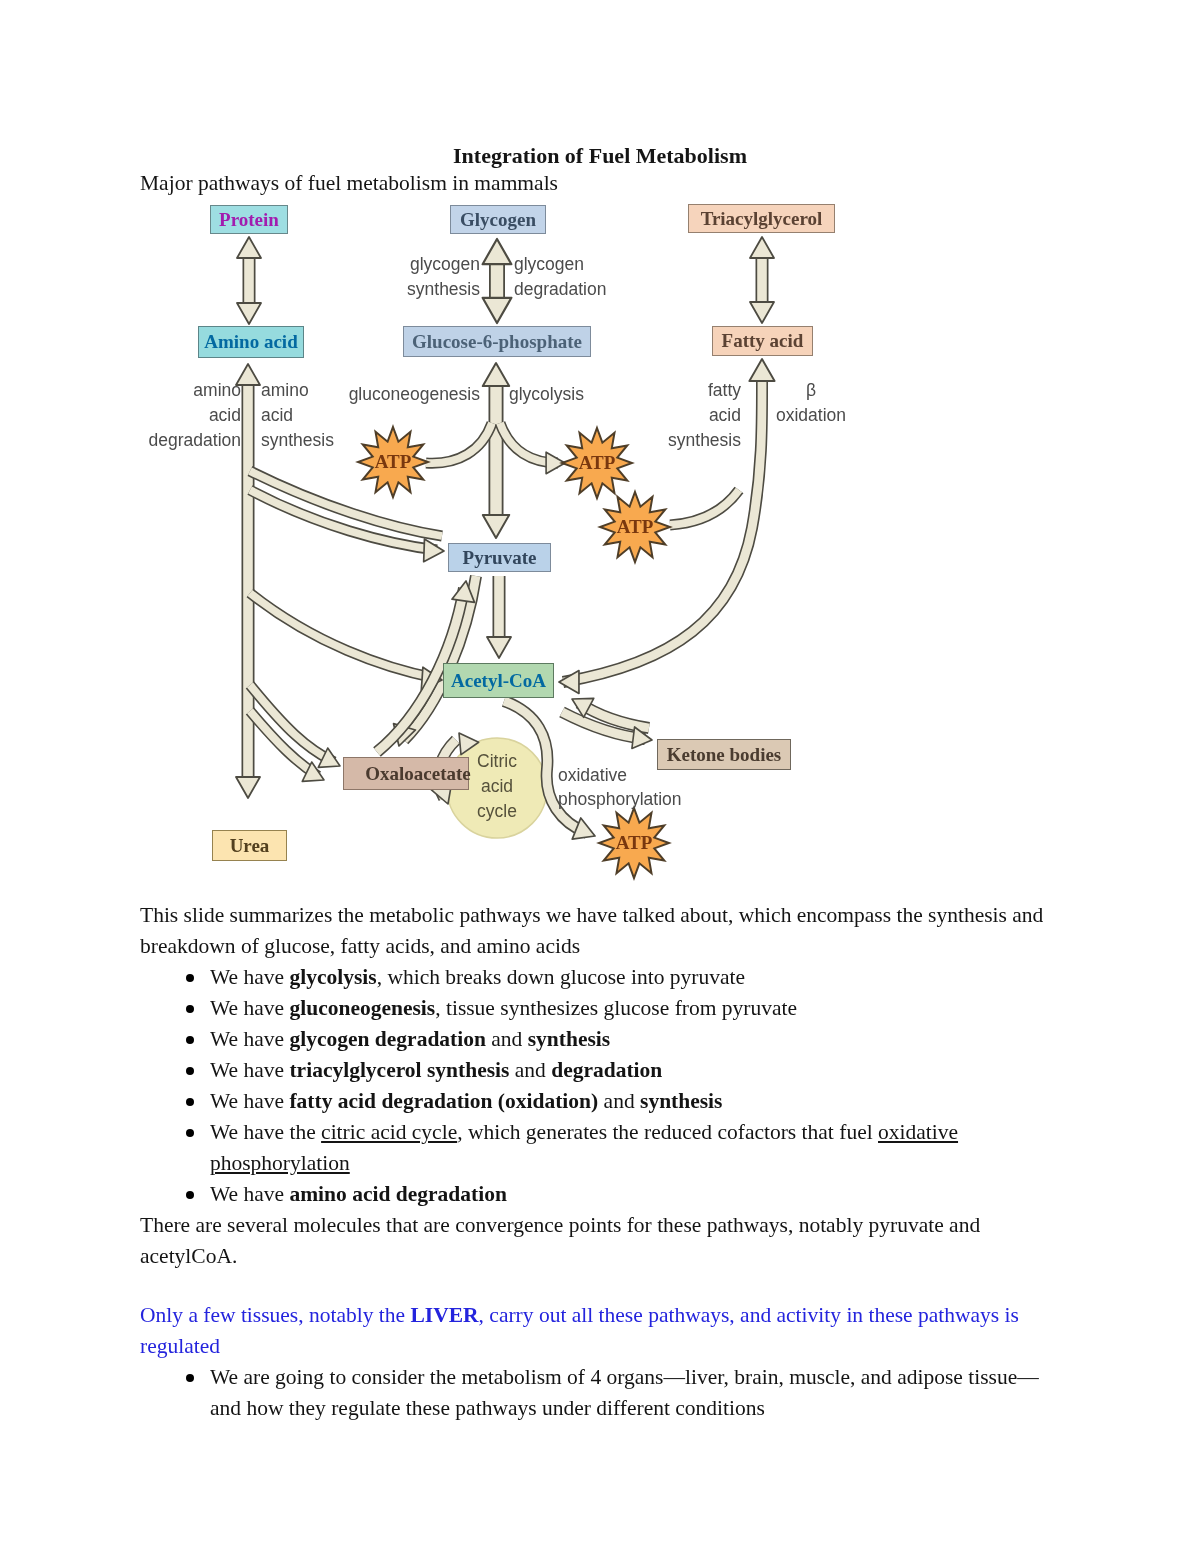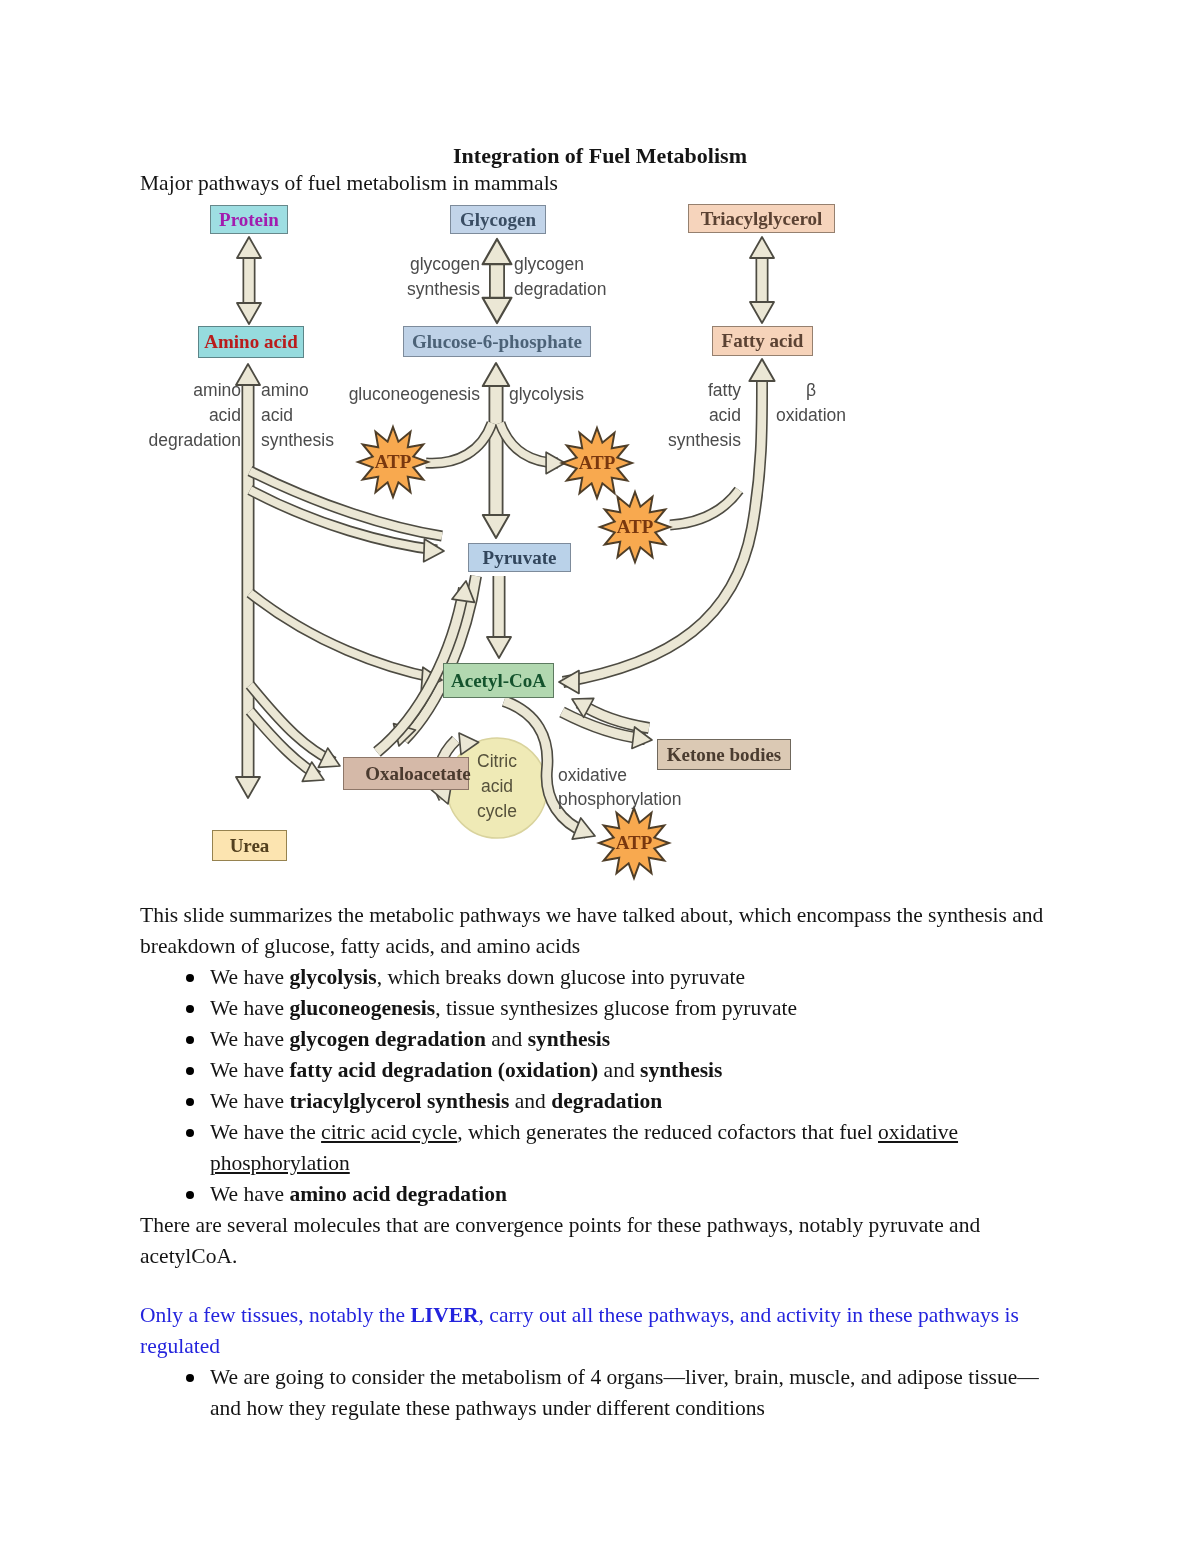--- a/index.html
+++ b/index.html
@@ -13,25 +13,25 @@
   
   .diagram{position:absolute;left:138px;top:195px;width:710px;height:690px;}
   .diagram svg{position:absolute;left:0;top:0;}
 
   .node{position:absolute;display:flex;align-items:center;justify-content:center;
         box-sizing:border-box;font:bold 19px "Liberation Serif",serif;
         border:1.6px solid #5f6e6b;white-space:nowrap;}
   .n-protein {left:72px; top:10px; width:78px; height:29px;background:#9EDEE2;border-color:#67888b;color:#a21caf;}
   .n-glycogen{left:312px;top:10px; width:96px; height:29px;background:#C2D4E9;border-color:#7d8b9b;color:#3a4d63;}
   .n-triacyl {left:550px;top:9px;  width:147px;height:29px;background:#F6D4BC;border-color:#95806f;color:#5b4233;text-align:right;}
-  .n-amino   {left:60px; top:131px;width:106px;height:32px;background:#96DBDE;border-color:#5c8588;color:#b91c1c;}
+  .n-amino   {left:60px; top:131px;width:106px;height:32px;background:#96DBDE;border-color:#5c8588;color:#0369a1;}
   .n-g6p     {left:265px;top:131px;width:188px;height:31px;background:#BFD2E7;border-color:#7d8b9b;color:#4c6277;}
   .n-fatty   {left:574px;top:131px;width:101px;height:30px;background:#F6D3BA;border-color:#95806f;color:#5b4233;}
-  .n-pyruvate{left:310px;top:348px;width:103px;height:29px;background:#BAD2E9;border-color:#7d8b9b;color:#32465c;margin-left:20px;}
-  .n-acetyl  {left:305px;top:468px;width:111px;height:35px;background:#B2D8B0;border-color:#5d7a60;color:#14532d;}
+  .n-pyruvate{left:310px;top:348px;width:103px;height:29px;background:#BAD2E9;border-color:#7d8b9b;color:#32465c;}
+  .n-acetyl  {left:305px;top:468px;width:111px;height:35px;background:#B2D8B0;border-color:#5d7a60;color:#0369a1;}
   .n-ketone  {left:519px;top:524px;width:134px;height:31px;background:#DBC9B4;border-color:#6f675c;color:#4a3c30;margin-top:20px;}
   .n-oxalo   {left:205px;top:562px;width:126px;height:33px;background:#D5B9A8;border-color:#8d7668;color:#4a3a2e;padding-left:24px;}
   .n-urea    {left:74px; top:607px;width:75px; height:31px;background:#FCE4B0;border-color:#96824f;color:#53401f;margin-top:28px;}
 
   .dlabel{position:absolute;font:17.5px/25px "Liberation Sans",sans-serif;color:#4b4b4b;
           white-space:pre-line;}
   .l-glysyn {left:230px;top:57px; width:112px;text-align:right;}
   .l-glydeg {left:376px;top:57px; width:140px;text-align:left;}
   .l-gng    {left:190px;top:187px;width:152px;text-align:right;}
   .l-glyco  {left:371px;top:187px;width:110px;text-align:left;}
@@ -242,21 +242,21 @@
     <span class="atp atp2">ATP</span>
     <span class="atp atp3">ATP</span>
     <span class="atp atp4">ATP</span>
   </div>
 
   <div class="body" id="body-blocks">
       <div class="para"><span>This slide summarizes the metabolic pathways we have talked about, which encompass the synthesis and breakdown of glucose, fatty acids, and amino acids</span></div>
       <div class="bullet"><span class="dot"></span><span>We have </span><b>glycolysis</b><span>, which breaks down glucose into pyruvate</span></div>
       <div class="bullet"><span class="dot"></span><span>We have </span><b>gluconeogenesis</b><span>, tissue synthesizes glucose from pyruvate</span></div>
       <div class="bullet"><span class="dot"></span><span>We have </span><b>glycogen degradation</b><span> and </span><b>synthesis</b></div>
+      <div class="bullet"><span class="dot"></span><span>We have </span><b>triacylglycerol synthesis</b><span> and </span><b>degradation</b></div>
       <div class="bullet"><span class="dot"></span><span>We have </span><b>fatty acid degradation (oxidation)</b><span> and </span><b>synthesis</b></div>
-      <div class="bullet"><span class="dot"></span><span>We have </span><b>triacylglycerol synthesis</b><span> and </span><b>degradation</b></div>
       <div class="bullet"><span class="dot"></span><span>We have the </span><span class="u">citric acid cycle</span><span>, which generates the reduced cofactors that fuel </span><span class="u">oxidative phosphorylation</span></div>
       <div class="bullet"><span class="dot"></span><span>We have </span><b>amino acid degradation</b></div>
       <div class="para"><span>There are several molecules that are convergence points for these pathways, notably pyruvate and acetylCoA.</span></div>
       <div class="para blue gap"><span>Only a few tissues, notably the </span><b>LIVER</b><span>, carry out all these pathways, and activity in these pathways is regulated</span></div>
       <div class="bullet"><span class="dot"></span><span>We are going to consider the metabolism of 4 organs—liver, brain, muscle, and adipose tissue—and how they regulate these pathways under different conditions</span></div>
     </div>
 </div>
 
 </body></html>

